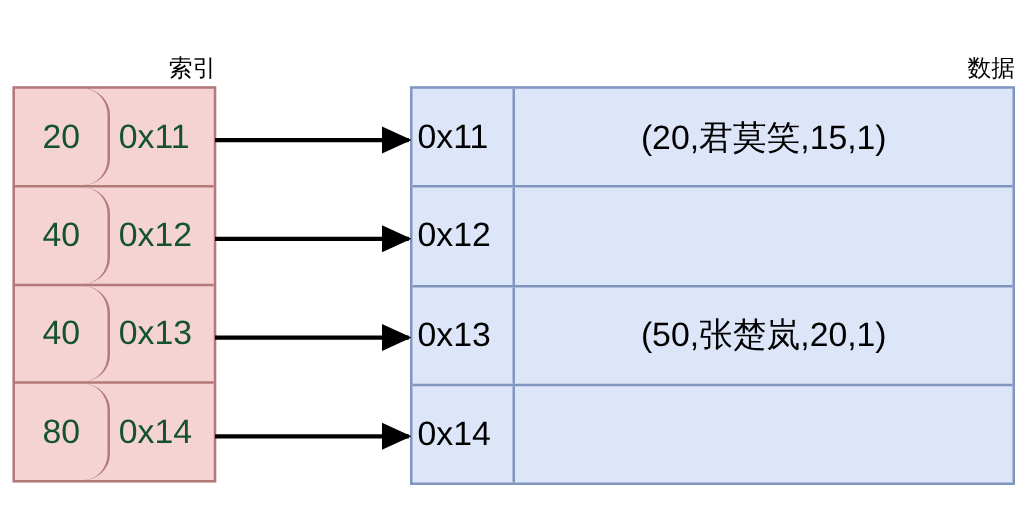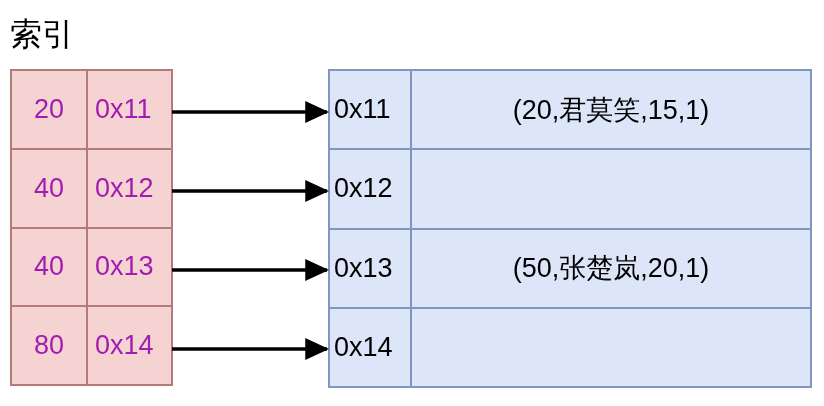--- a/index.html
+++ b/index.html
@@ -12,25 +12,26 @@
     width: 824px;
     height: 406px;
     background: #ffffff;
     font-family: "Liberation Sans", "DejaVu Sans", sans-serif;
     overflow: hidden;
   }
 
   
   .col-header {
     position: absolute;
-    font-size: 32px;
+    font-size: 19px;
     line-height: 1;
     color: #000000;
     white-space: nowrap;
-    text-align: left;
+    text-align: right;
+    margin-top: 28px;
   }
   #index-header {
     left: 10px;
     top: 18px;
     width: 163px;
   }
   #data-header {
     left: 328px;
     top: 18px;
     width: 484px;
@@ -57,22 +58,23 @@
   }
   .index-row:last-child {
     border-bottom: none;
   }
   .index-key,
   .index-addr {
     display: flex;
     align-items: center;
     box-sizing: border-box;
     font-size: 27px;
-    color: #a21caf;
+    color: #14532d;
     white-space: nowrap;
+    border-radius: 21px;
   }
   .index-key {
     width: 76px;
     justify-content: center;
     border-right: 2px solid #b37a7a;
   }
   .index-addr {
     flex: 1 1 auto;
     padding-left: 7px;
     justify-content: flex-start;
@@ -131,20 +133,21 @@
     pointer-events: none;
   }
 </style>
 </head>
 <body>
 
 <div id="canvas">
 
   <div class="col-header" id="index-header">索引</div>
 
+  <div class="col-header" id="data-header">数据</div>
 
   <div id="index-table">
     <div class="index-row">
       <div class="index-key">20</div>
       <div class="index-addr">0x11</div>
     </div>
     <div class="index-row">
       <div class="index-key">40</div>
       <div class="index-addr">0x12</div>
     </div>

